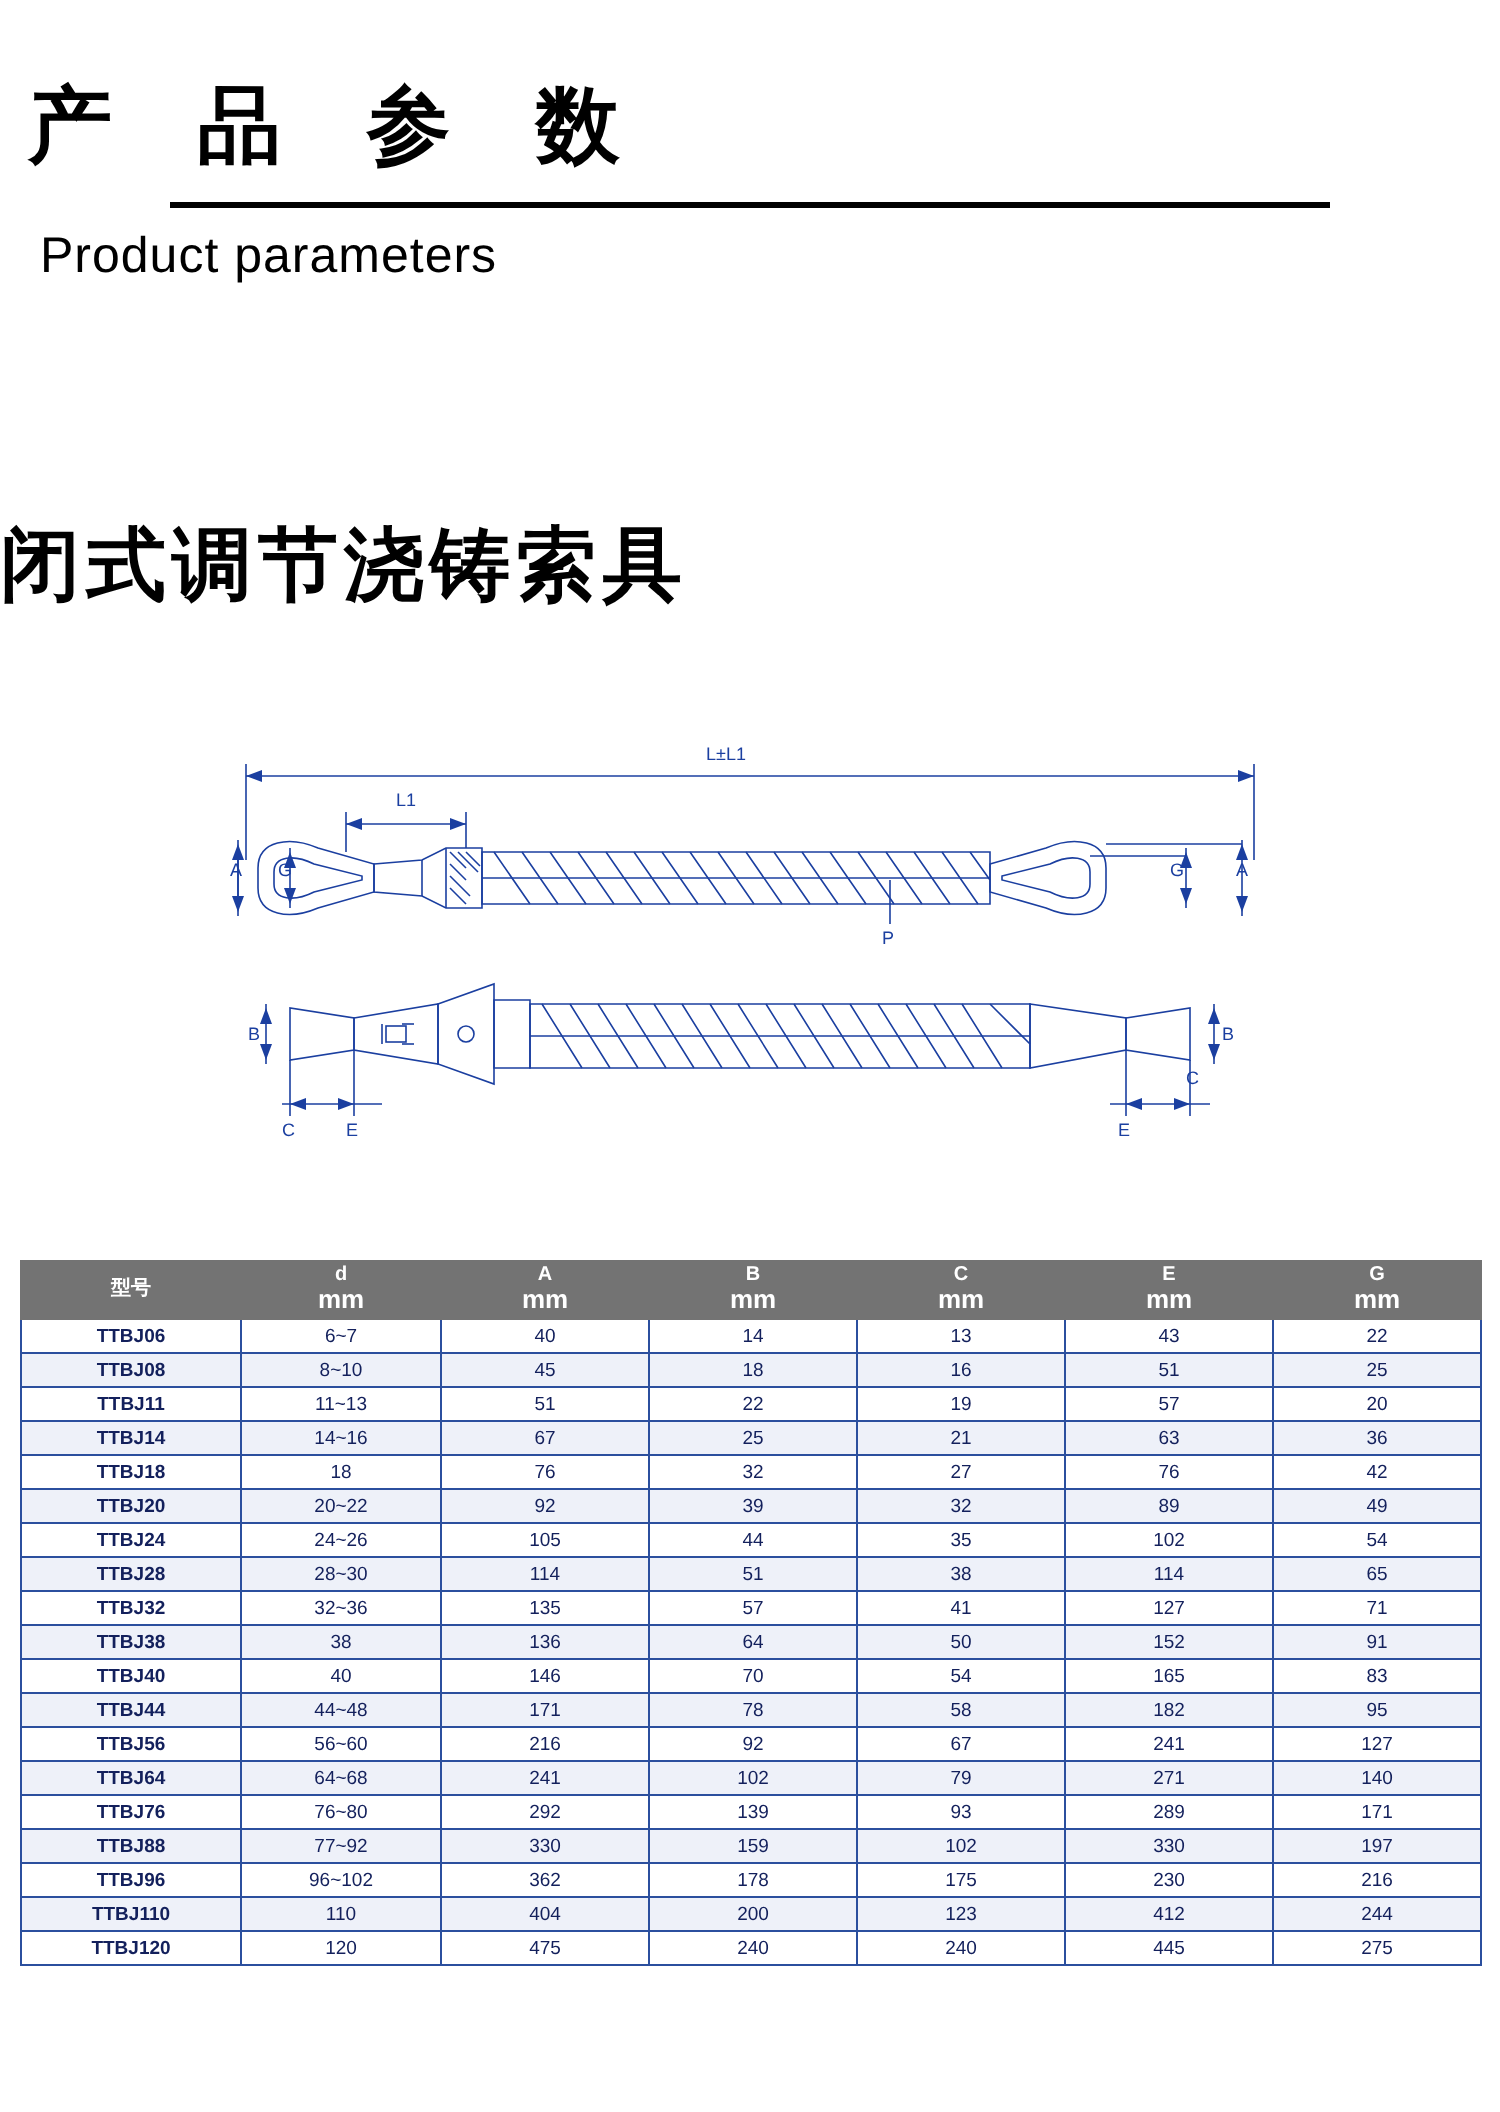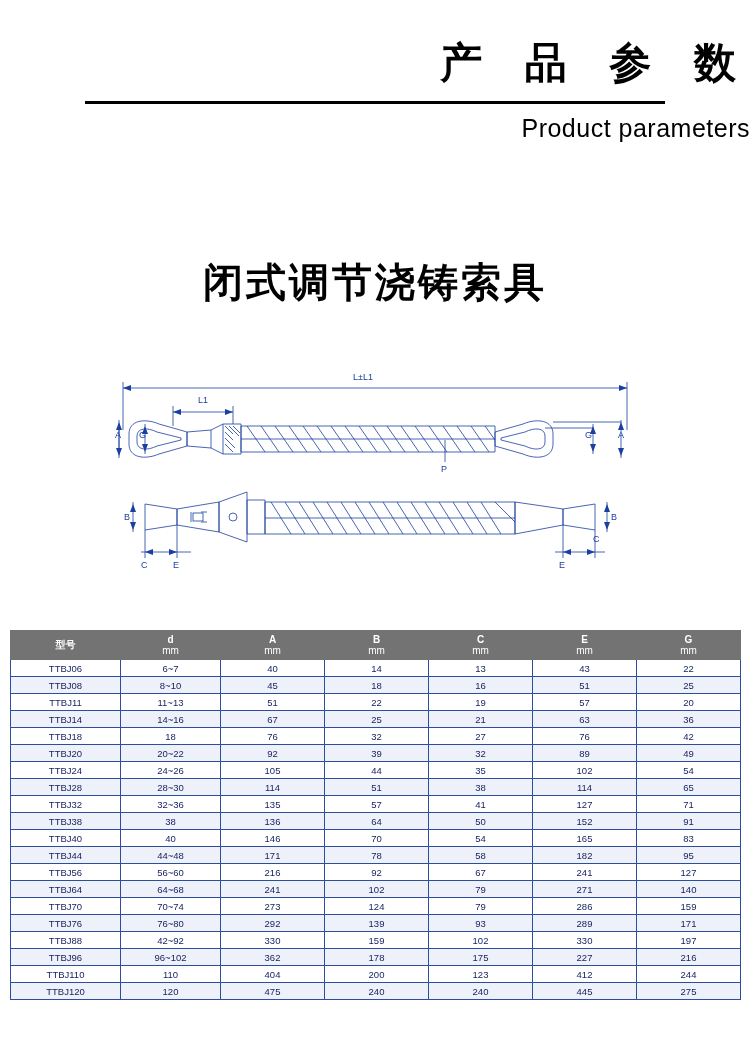--- a/index.html
+++ b/index.html
@@ -18,21 +18,21 @@
   .page {
     width: 750px;
     height: 1056px;
     position: relative;
     box-sizing: border-box;
   }
 
   
   .header {
     padding-top: 38px;
-    text-align: right;
+    text-align: left;
   }
   .header .cn-title {
     font-size: 42px;
     font-weight: bold;
     letter-spacing: 14px;
     color: #000;
     line-height: 1.2;
     font-family: "DejaVu Sans", sans-serif;
     padding-left: 14px;
   }
@@ -41,25 +41,26 @@
     height: 3px;
     background: #000;
     margin: 13px auto 0 auto;
   }
   .header .en-title {
     font-size: 25px;
     letter-spacing: 0.5px;
     margin-top: 10px;
     color: #000;
     font-family: "Liberation Sans", sans-serif;
+    padding-left: 20px;
   }
 
   
   .product-name {
-    text-align: center;
+    text-align: left;
     font-size: 40px;
     font-weight: bold;
     letter-spacing: 3px;
     color: #000;
     margin-top: 112px;
     font-family: "DejaVu Sans", sans-serif;
   }
 
   
   .drawing-wrap {
@@ -97,26 +98,26 @@
     background: #737373;
     color: #ffffff;
     font-size: 10px;
     font-weight: bold;
     height: 28px;
     border: 1px solid #737373;
     line-height: 1.15;
   }
   table.spec thead th .unit {
     display: block;
-    font-size: 10px;
-    font-weight: normal;
+    font-size: 13px;
+    font-weight: bold;
   }
   table.spec tbody tr:nth-child(odd) { background: #ffffff; }
   table.spec tbody tr:nth-child(even) { background: #eef1f9; }
-  table.spec td.model { font-weight: normal; }
+  table.spec td.model { font-weight: bold; }
 
   .col-model { width: 110px; }
   .col-d { width: 100px; }
   .col-rest { width: 104px; }
 </style>
 </head>
 <body>
 
 <div class="page">
 
@@ -402,53 +403,44 @@
         <tr>
             <td class="model">TTBJ64</td>
             <td>64~68</td>
             <td>241</td>
             <td>102</td>
             <td>79</td>
             <td>271</td>
             <td>140</td>
           </tr>
         <tr>
-            <td class="model">TTBJ70</td>
-            <td>70~74</td>
-            <td>273</td>
-            <td>124</td>
-            <td>79</td>
-            <td>286</td>
-            <td>159</td>
-          </tr>
-        <tr>
             <td class="model">TTBJ76</td>
             <td>76~80</td>
             <td>292</td>
             <td>139</td>
             <td>93</td>
             <td>289</td>
             <td>171</td>
           </tr>
         <tr>
             <td class="model">TTBJ88</td>
-            <td>42~92</td>
+            <td>77~92</td>
             <td>330</td>
             <td>159</td>
             <td>102</td>
             <td>330</td>
             <td>197</td>
           </tr>
         <tr>
             <td class="model">TTBJ96</td>
             <td>96~102</td>
             <td>362</td>
             <td>178</td>
             <td>175</td>
-            <td>227</td>
+            <td>230</td>
             <td>216</td>
           </tr>
         <tr>
             <td class="model">TTBJ110</td>
             <td>110</td>
             <td>404</td>
             <td>200</td>
             <td>123</td>
             <td>412</td>
             <td>244</td>

